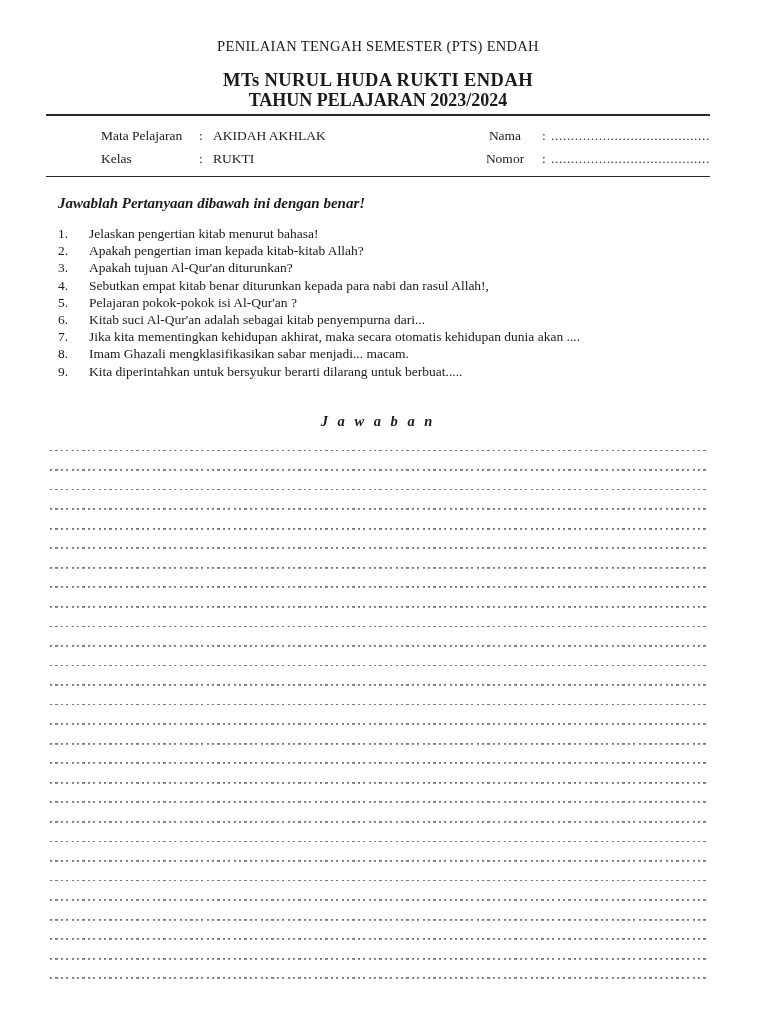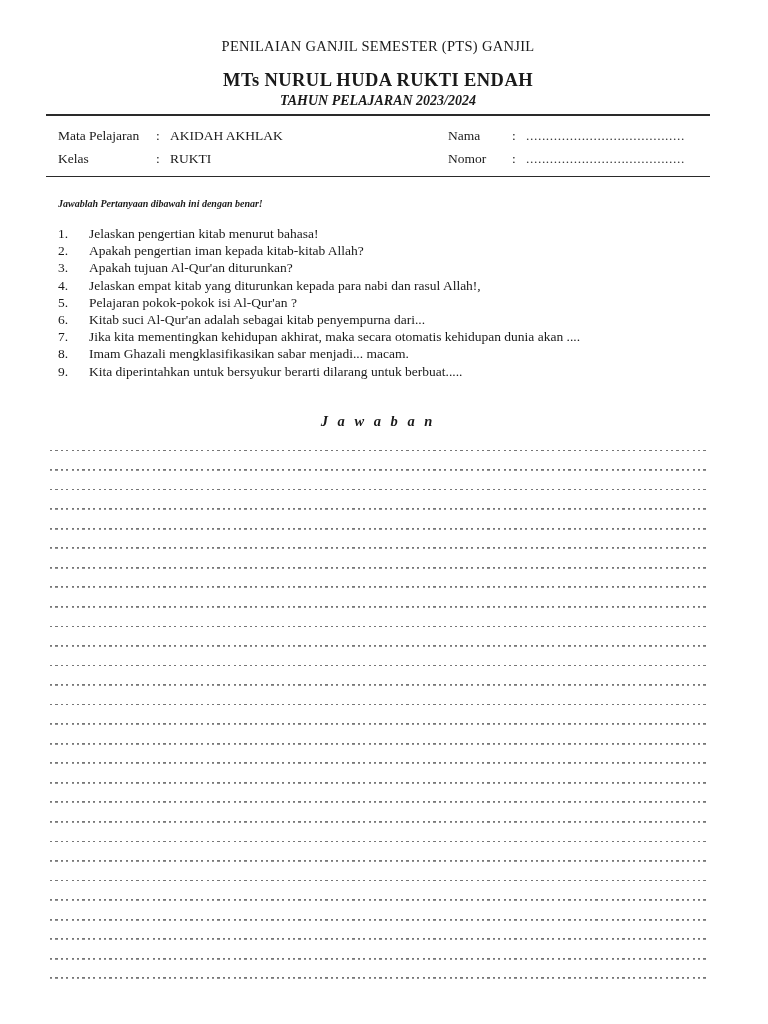--- a/index.html
+++ b/index.html
@@ -17,34 +17,34 @@
   }
   .page{
     width:768px;height:1024px;
     background:var(--paper);
     padding:38px 58px 0 46px;
     overflow:hidden;
   }
   .doc-header{text-align:center;}
   .title-1{font-size:14.5px;letter-spacing:.3px;line-height:17px;}
   .title-2{font-size:18.5px;font-weight:bold;letter-spacing:.4px;line-height:21px;margin-top:15px;}
-  .title-3{font-size:14px;font-weight:bold;line-height:17px;margin-top:1px;font-style:italic;}
+  .title-3{font-size:18px;font-weight:bold;line-height:17px;margin-top:1px;}
   .rule-thick{border-top:2.5px solid var(--rule);margin-top:5px;}
   .rule-thin{border-top:1.5px solid var(--rule);}
   .meta{padding:8px 0 6px 12px;}
   .meta-row{display:flex;font-size:13.5px;line-height:23px;}
-  .meta-left{width:390px;display:flex;}
-  .meta-right{flex:1;display:flex;}
+  .meta-left{width:390px;display:flex;margin-left:43px;}
+  .meta-right{flex:1;display:flex;text-align:center;}
   .m-label{width:98px;flex:none;}
   .m-label-r{width:64px;flex:none;}
   .m-colon{width:14px;flex:none;}
   .m-dots{letter-spacing:.6px;color:#3a3a3a;white-space:nowrap;overflow:hidden;}
   .instruction{
     font-weight:bold;font-style:italic;
-    font-size:10px;line-height:17px;
+    font-size:15px;line-height:17px;
     margin:18px 0 0 12px;
   }
   .questions{list-style:none;margin:13px 0 0 12px;}
   .question{display:flex;font-size:13.5px;line-height:17.2px;}
   .q-no{width:31px;flex:none;}
   .q-text{flex:1;}
   .answers-heading{
     text-align:center;
     font-size:14.5px;font-weight:bold;font-style:italic;
     letter-spacing:3px;line-height:18px;
@@ -55,21 +55,21 @@
     height:19.55px;
     background:repeating-linear-gradient(to right,var(--dots) 0 2.2px,transparent 2.2px 5.4px) left bottom / 100% 1.8px no-repeat;
   }
 </style>
 </head>
 <body>
 
 <div class="page">
 
   <header class="doc-header">
-    <div class="title-1">PENILAIAN GANJIL SEMESTER (PTS) GANJIL</div>
+    <div class="title-1">PENILAIAN TENGAH SEMESTER (PTS) ENDAH</div>
     <div class="title-2">MTs NURUL HUDA RUKTI ENDAH</div>
     <div class="title-3">TAHUN PELAJARAN 2023/2024</div>
   </header>
 
   <div class="rule-thick"></div>
 
   <section class="meta">
     <div class="meta-row">
       <div class="meta-left">
         <span class="m-label">Mata Pelajaran</span>
@@ -108,21 +108,21 @@
   <li class="question">
       <span class="q-no">2.</span>
       <span class="q-text">Apakah pengertian iman kepada kitab-kitab Allah?</span>
     </li>
       <li class="question">
       <span class="q-no">3.</span>
       <span class="q-text">Apakah tujuan Al-Qur'an diturunkan?</span>
     </li>
       <li class="question">
       <span class="q-no">4.</span>
-      <span class="q-text">Jelaskan empat kitab yang diturunkan kepada para nabi dan rasul Allah!,</span>
+      <span class="q-text">Sebutkan empat kitab benar diturunkan kepada para nabi dan rasul Allah!,</span>
     </li>
       <li class="question">
       <span class="q-no">5.</span>
       <span class="q-text">Pelajaran pokok-pokok isi Al-Qur'an ?</span>
     </li>
       <li class="question">
       <span class="q-no">6.</span>
       <span class="q-text">Kitab suci Al-Qur'an adalah sebagai kitab penyempurna dari...</span>
     </li>
       <li class="question">

